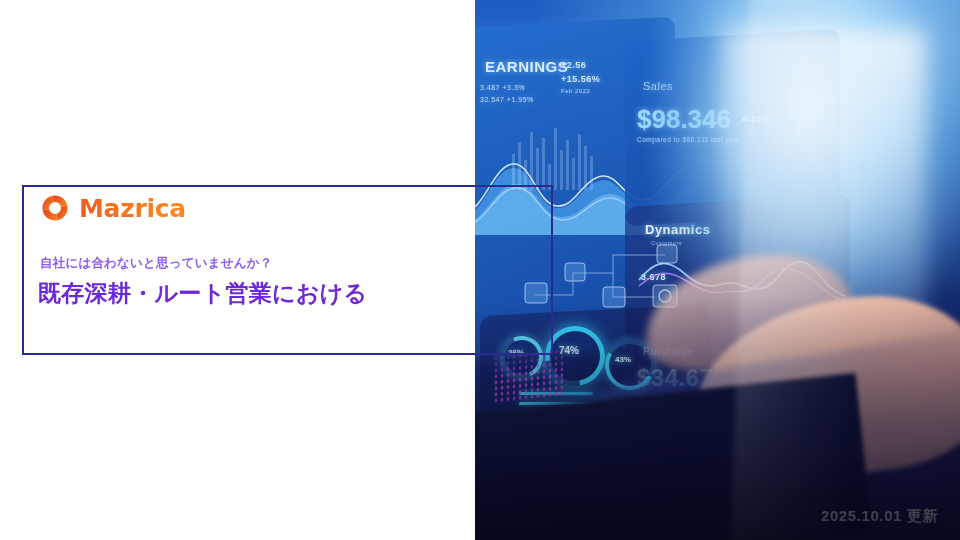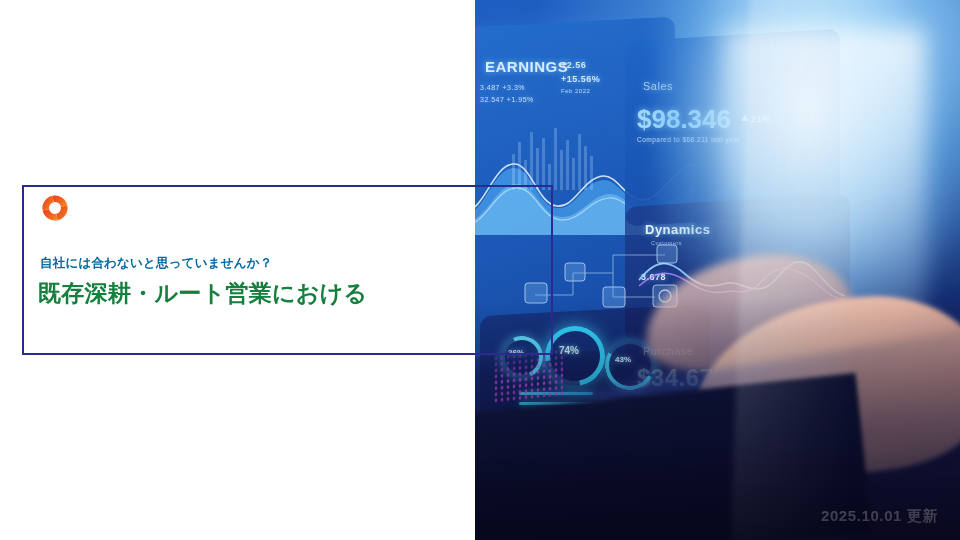--- a/index.html
+++ b/index.html
@@ -164,25 +164,25 @@
   .logo-mark{position:relative;width:30px;height:30px;flex:0 0 30px;}
   .logo-text{
     font-size:25px;font-weight:700;letter-spacing:-0.3px;
     background:linear-gradient(100deg,#ef5a1e 0%,#f6761f 45%,#fb8b21 100%);
     -webkit-background-clip:text;background-clip:text;color:transparent;
     font-family:"DejaVu Sans","Liberation Sans",sans-serif;
   }
 
   .subhead{
     position:absolute;left:40px;top:255px;width:410px;
-    font-size:12.5px;font-weight:700;color:#0369a1;letter-spacing:.2px;
+    font-size:12.5px;font-weight:700;color:#8b5cf6;letter-spacing:.2px;
   }
   .maintitle{
     position:absolute;left:38px;top:278px;width:420px;
-    font-size:23px;font-weight:700;color:#15803d;line-height:1.32;letter-spacing:.3px;
+    font-size:23px;font-weight:700;color:#6d28d9;line-height:1.32;letter-spacing:.3px;
   }
   .maintitle div{white-space:nowrap;}
 </style>
 </head>
 <body>
 
 <div class="slide">
 
   <div class="photo">
 
@@ -299,20 +299,21 @@
           </linearGradient>
         </defs>
         <g fill="url(#lg)">
           <path d="M50,8 A42,42 0 0,1 92,50 L70,50 A20,20 0 0,0 50,30 Z" transform="rotate(-12 50 50)"></path>
           <path d="M92,50 A42,42 0 0,1 50,92 L50,70 A20,20 0 0,0 70,50 Z" transform="rotate(-12 50 50)"></path>
           <path d="M50,92 A42,42 0 0,1 8,50 L30,50 A20,20 0 0,0 50,70 Z" transform="rotate(-12 50 50)"></path>
           <path d="M8,50 A42,42 0 0,1 50,8 L50,30 A20,20 0 0,0 30,50 Z" transform="rotate(-12 50 50)"></path>
         </g>
       </svg>
     </span>
+    <span class="logo-text">Mazrica</span>
   </div>
 
   <div class="subhead">自社には合わないと思っていませんか？</div>
 
   <div class="maintitle">
     <div>既存深耕・ルート営業における</div>
   </div>
 
 </div>
 

